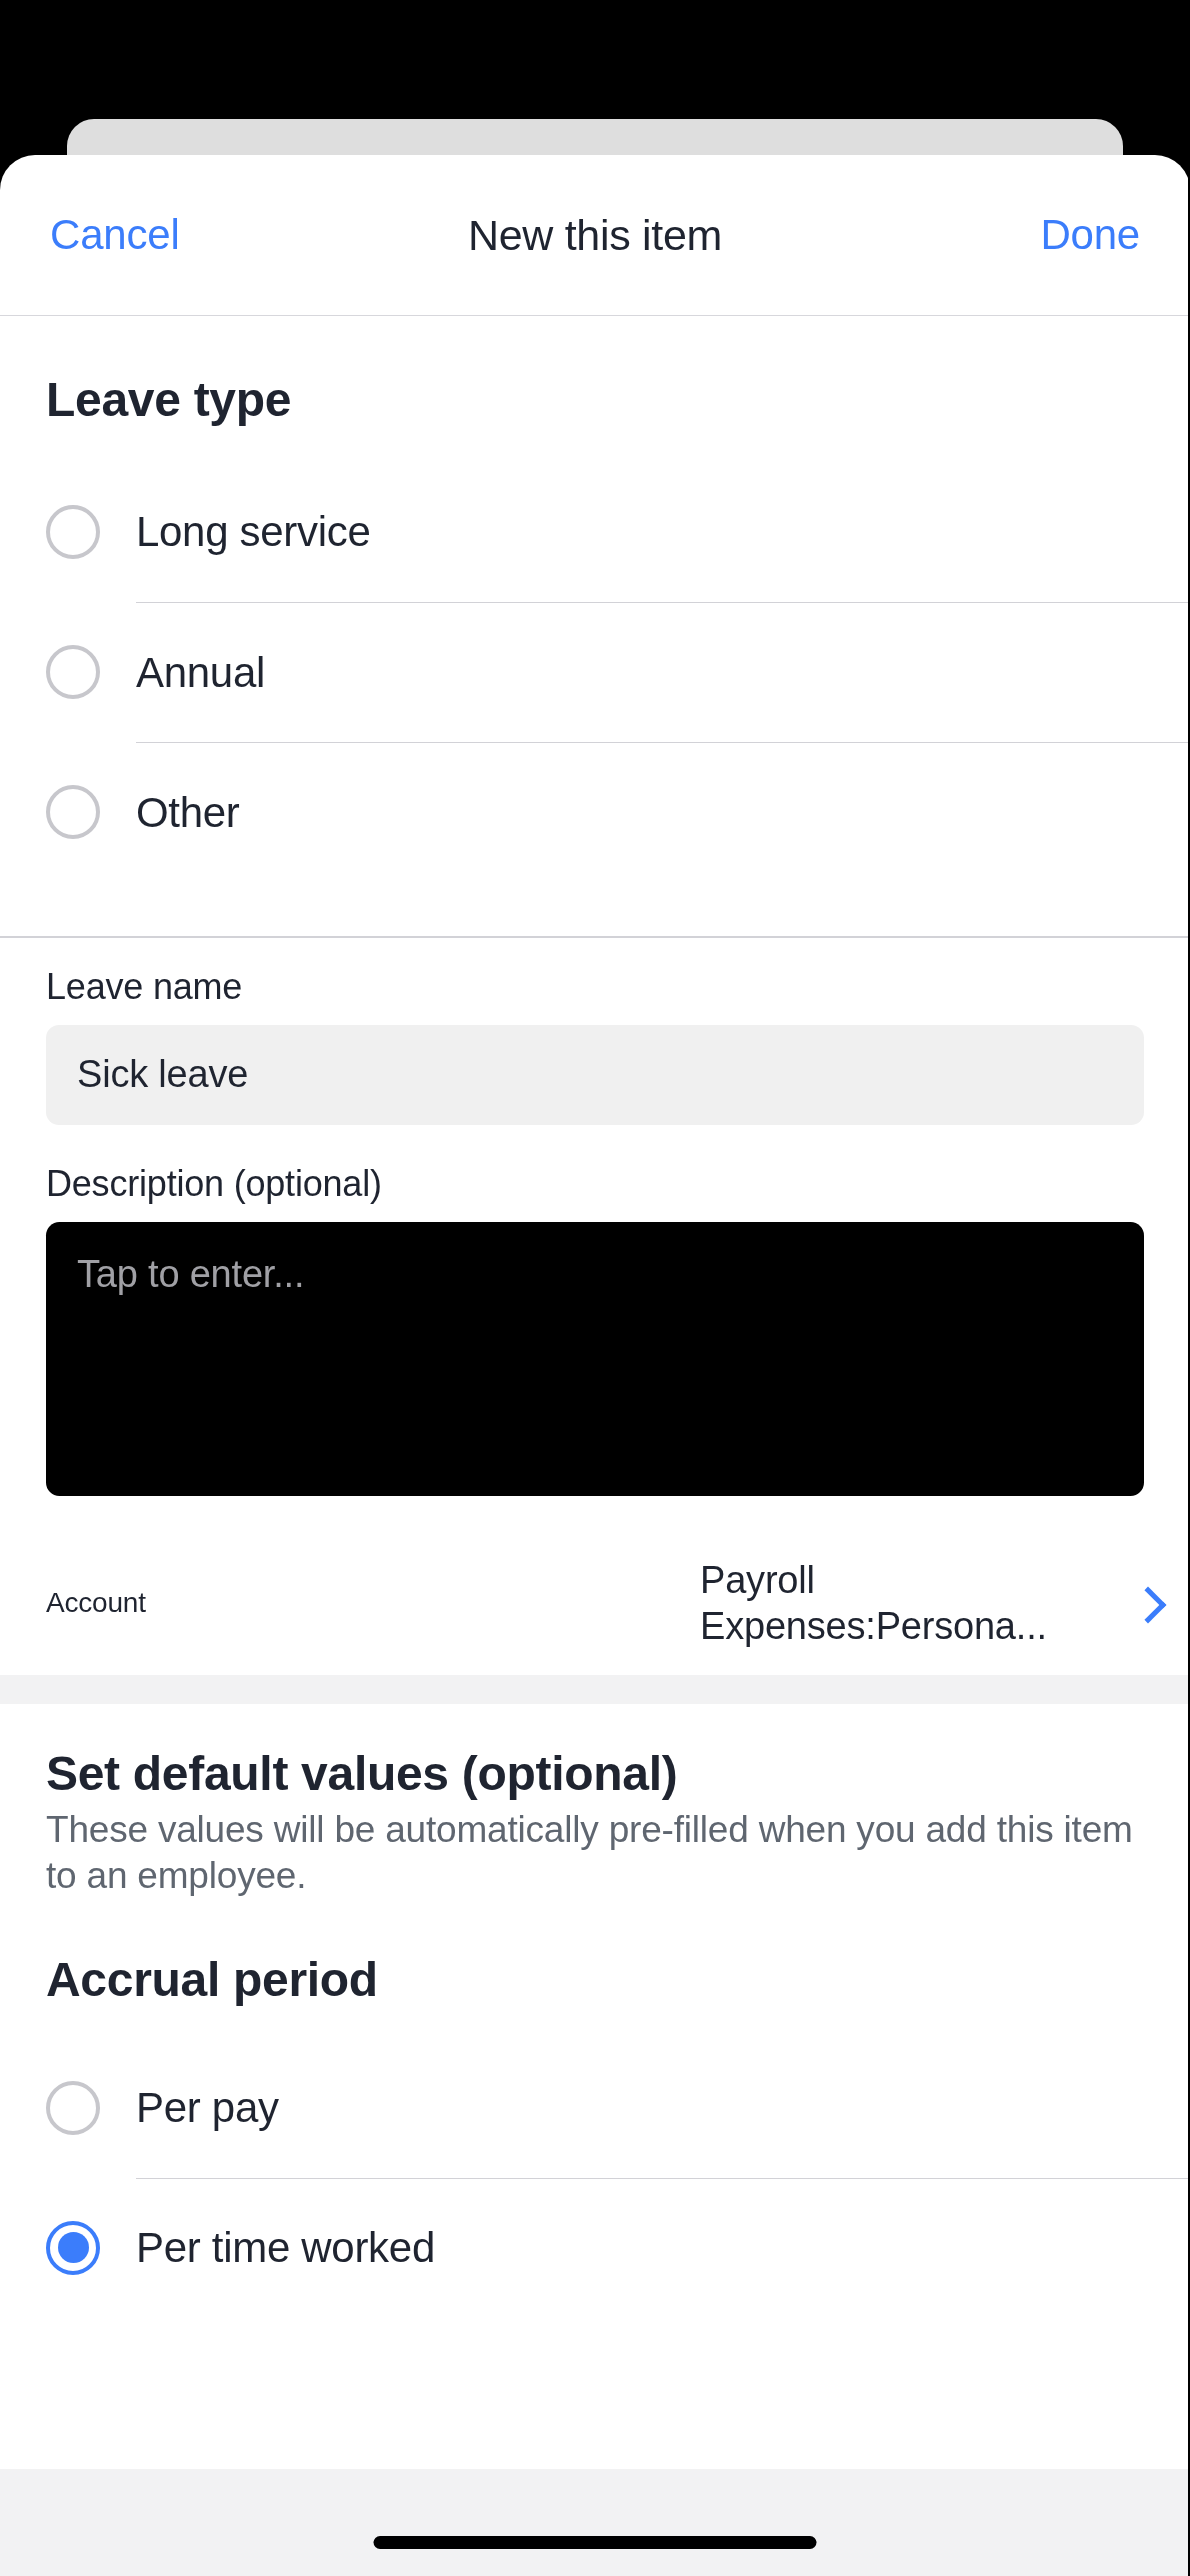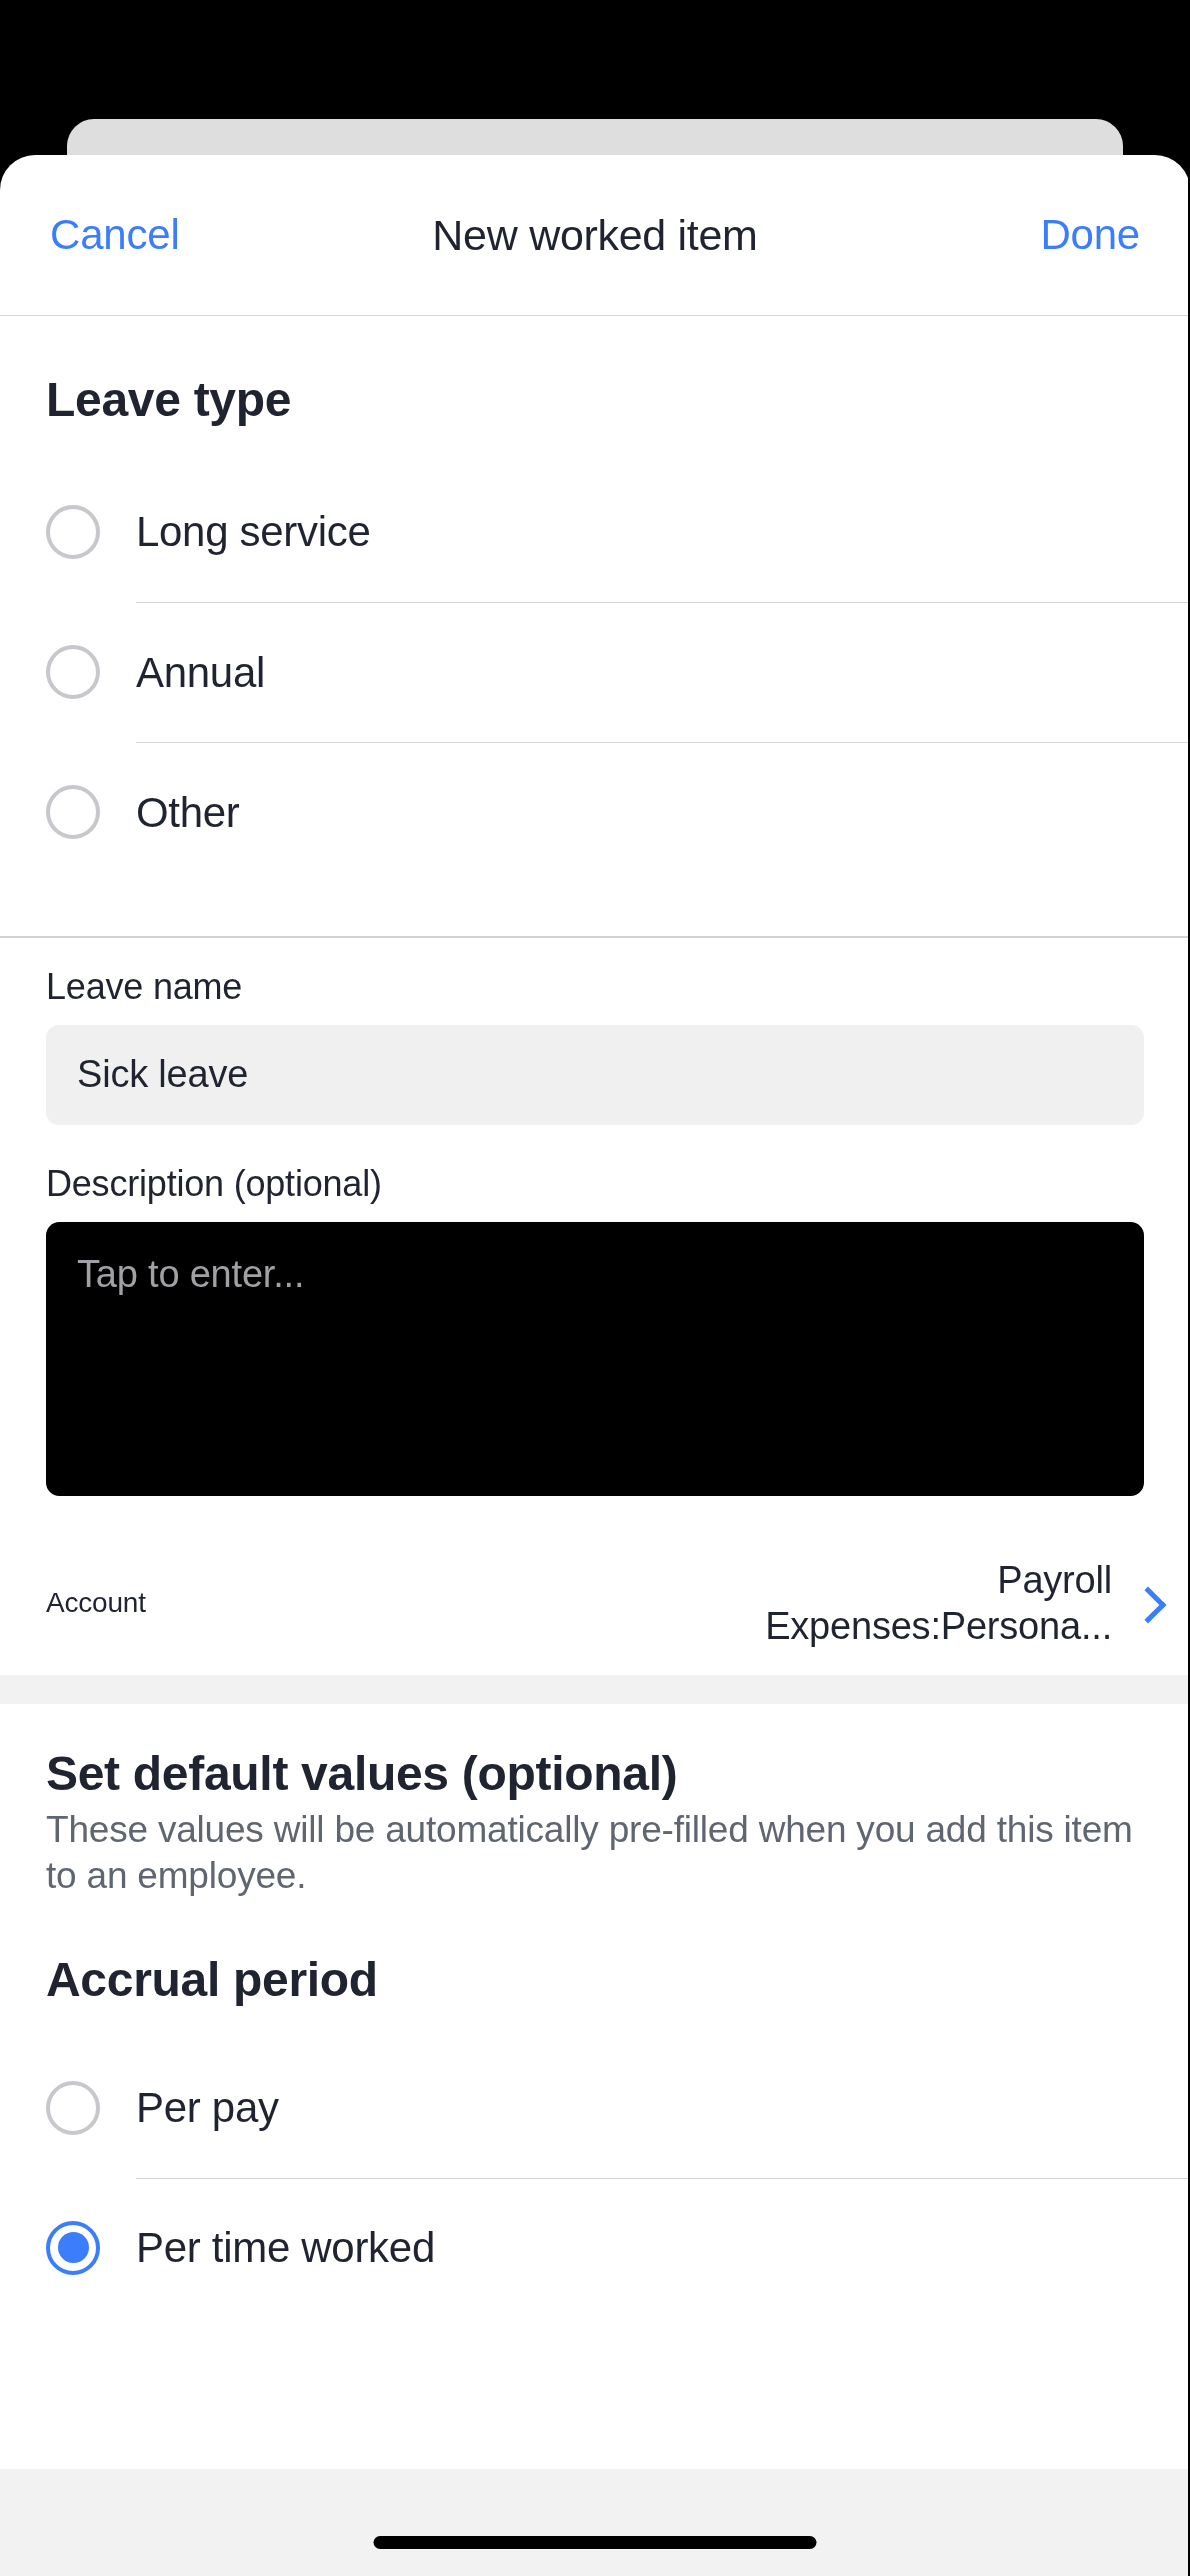--- a/index.html
+++ b/index.html
@@ -190,21 +190,20 @@
     letter-spacing: -0.2px;
   }
   .account-right {
     display: flex;
     align-items: center;
     gap: 21px;
   }
   .account-value {
     font-size: 38px;
     color: #1f2430;
-    text-align: right;
     line-height: 1.22;
     letter-spacing: -0.2px;
     max-width: 412px;
   }
   .chevron {
     flex: 0 0 auto;
     width: 21px;
     height: 38px;
     position: relative;
   }
@@ -253,21 +252,21 @@
 <body>
 
 <div class="screen">
 
   <div class="backdrop-card"></div>
 
   <div class="sheet">
 
     <div class="navbar">
       <div class="nav-btn">Cancel</div>
-      <div class="nav-title">New worked item</div>
+      <div class="nav-title">New this item</div>
       <div class="nav-btn">Done</div>
     </div>
 
     <div class="section-pad" style="padding-top:56px;padding-bottom:35px;">
       <div class="section-title">Leave type</div>
     </div>
 
     <div class="radio-group">
 
       <div class="radio-row">

